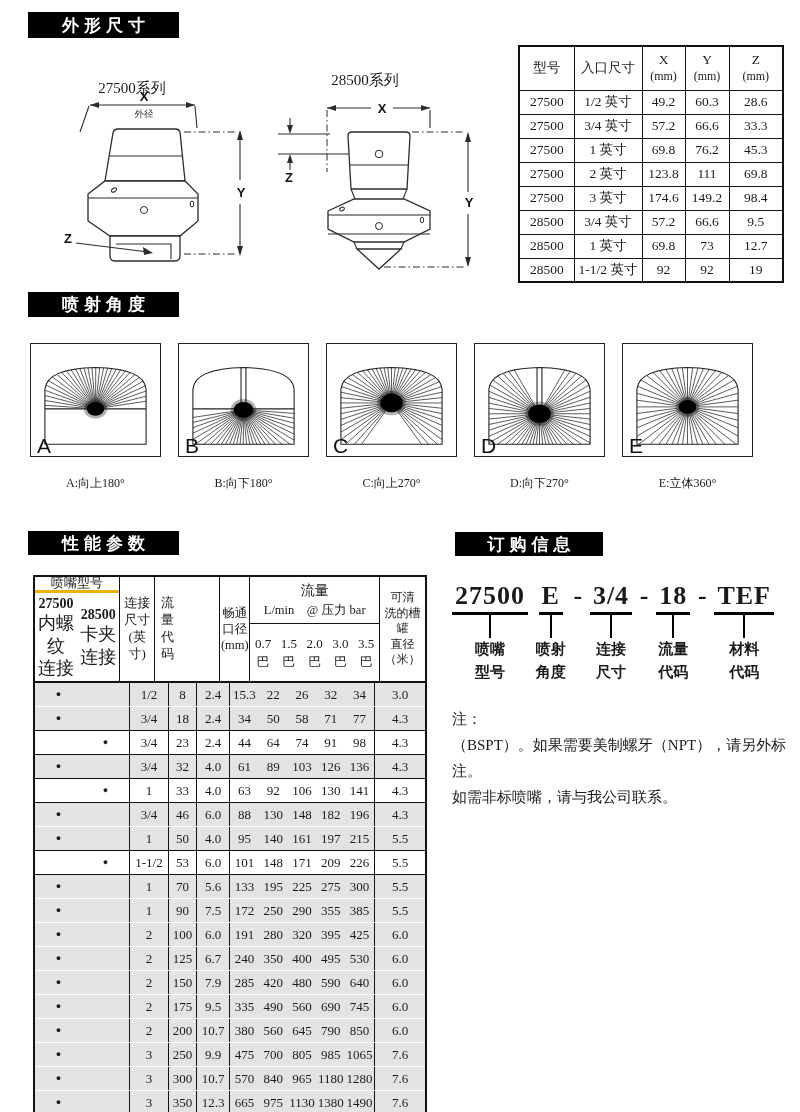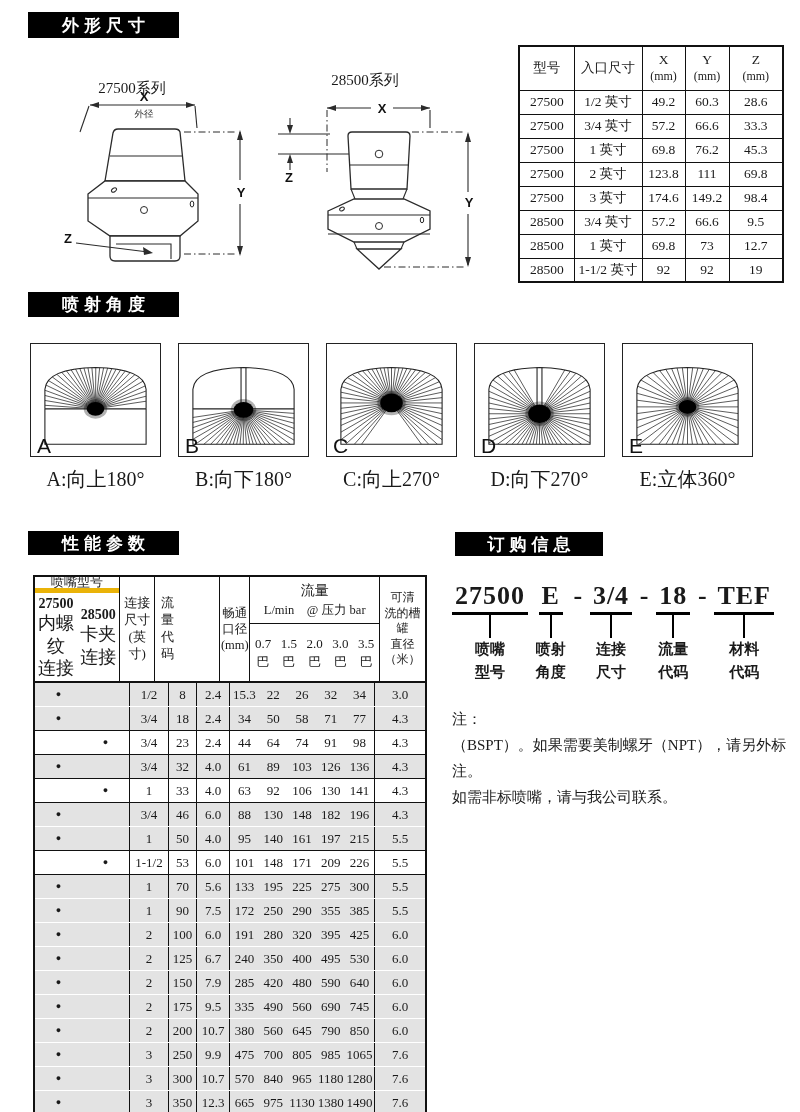--- a/index.html
+++ b/index.html
@@ -37,31 +37,31 @@
   #dim-table{border:2px solid #111;}
   #dim-table thead tr{height:44px;}
   #dim-table tbody tr{height:24px;}
   #dim-table .unit{display:block;font-size:12px;margin-top:1px;}
 
   
   .spray-cell{position:absolute;top:343px;width:131px;}
   .spray-box{position:relative;width:131px;height:114px;border:1.5px solid #222;box-sizing:border-box;background:#fff;}
   .spray-letter{position:absolute;left:6px;bottom:0px;font-family:"Liberation Sans","DejaVu Sans",sans-serif;
                 font-size:21px;color:#111;line-height:1;}
-  .spray-caption{margin-top:9px;text-align:center;font-size:20px;}
+  .spray-caption{margin-top:18px;text-align:center;font-size:12px;}
   .spray-svg{position:absolute;left:0;top:0;width:100%;height:100%;}
 
   
   #perf-table{position:absolute;left:33px;top:575px;width:394px;border:2px solid #111;box-sizing:border-box;background:#fff;}
   #perf-head{display:flex;height:104px;border-bottom:2px solid #111;font-size:13px;}
   .ph{border-left:1px solid #111;box-sizing:border-box;display:flex;flex-direction:column;align-items:center;justify-content:center;
       text-align:center;white-space:pre-line;line-height:1.3;}
   .ph:first-child{border-left:none;}
   .ph-model{width:94px;justify-content:flex-start;}
-  .ph-model-top{width:100%;height:16px;border-bottom:5px solid #eab308;box-sizing:border-box;
+  .ph-model-top{width:100%;height:16px;border-bottom:3px solid #eab308;box-sizing:border-box;
       display:flex;align-items:center;justify-content:center;}
   .ph-model-bottom{flex:1;width:100%;display:flex;}
   .ph-sub{width:50%;display:flex;flex-direction:column;align-items:center;justify-content:center;line-height:1.25;}
   .ph-num{font-weight:bold;font-size:14px;}
   .ph-subtxt{font-size:18px;white-space:pre-line;}
   .ph-size{width:39px;}
   .ph-code{width:28px;}
   .ph-orif{width:33px;font-size:12.5px;margin-left:40px;}
   .ph-flows{width:145px;justify-content:flex-start;}
   .ph-flow-top{width:100%;height:47px;border-bottom:1px solid #111;box-sizing:border-box;

